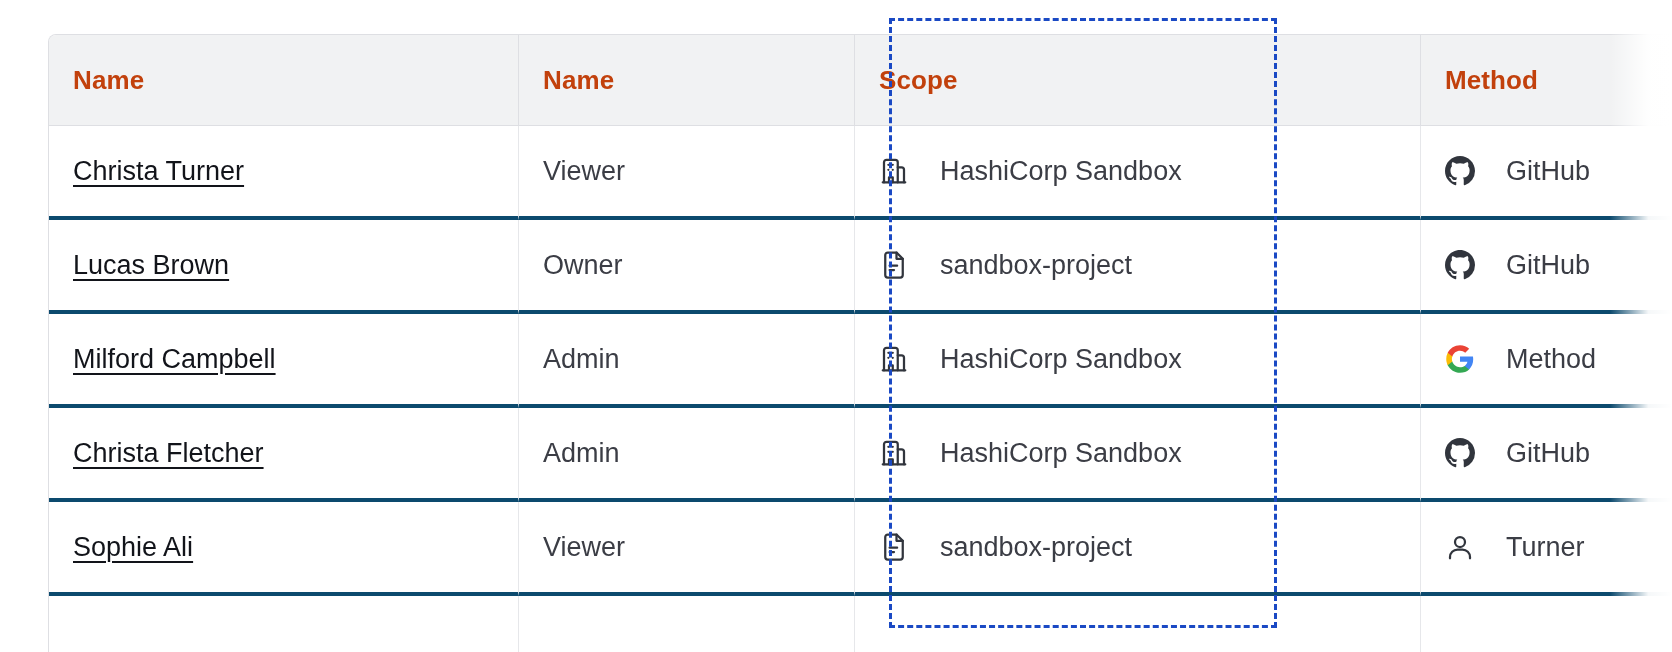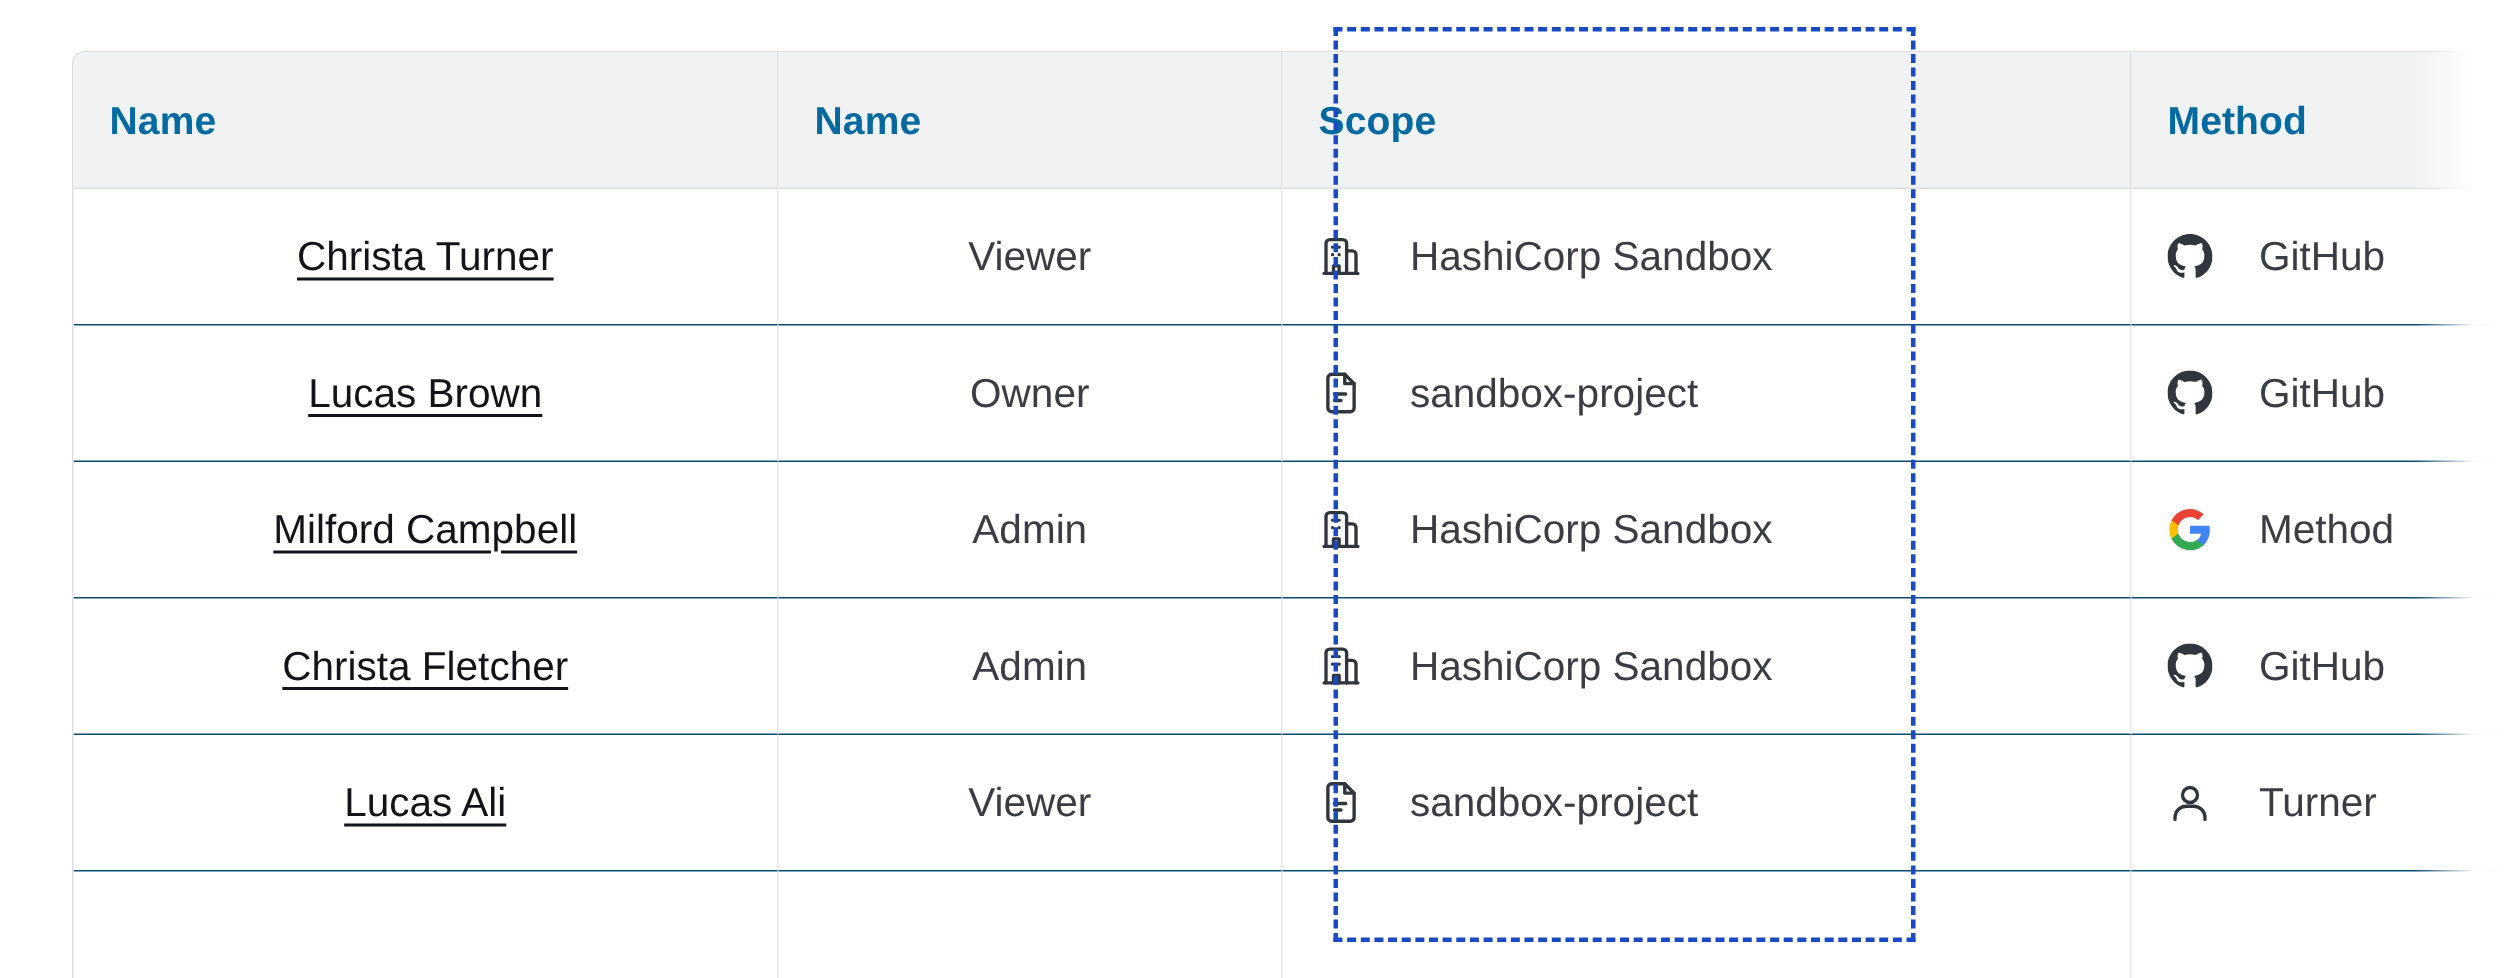--- a/index.html
+++ b/index.html
@@ -47,41 +47,40 @@
   col.c-name   { width: 470px; }
   col.c-role   { width: 336px; }
   col.c-scope  { width: 566px; }
   col.c-method { width: 388px; }
 
   .data-table thead th {
     background: #f1f2f3;
     text-align: left;
     font-size: 26px;
     font-weight: bold;
-    color: #0369a1;
+    color: #c2410c;
     padding: 0 24px;
     height: 90px;
     vertical-align: middle;
     border-bottom: 1px solid #dedfe3;
     border-right: 1px solid #dedfe3;
     letter-spacing: 0.1px;
     white-space: nowrap;
   }
   .data-table thead th:last-child { border-right: none; }
 
   .data-table tbody td {
     height: 90px;
     padding: 0 24px;
     vertical-align: middle;
     font-size: 27px;
     color: #3b3d45;
-    border-bottom: 1px solid #0c4a6e;
+    border-bottom: 4px solid #0c4a6e;
     border-right: 1px solid #e6e7ea;
     white-space: nowrap;
-    text-align: center;
   }
   .data-table tbody td:last-child { border-right: none; }
 
   .name-link {
     color: #12141a;
     text-decoration: underline;
     text-underline-offset: 5px;
     text-decoration-thickness: 2px;
     font-size: 27px;
     cursor: pointer;
@@ -263,21 +262,21 @@
                   <path d="M8 0C3.58 0 0 3.58 0 8c0 3.54 2.29 6.53 5.47 7.59.4.07.55-.17.55-.38 0-.19-.01-.82-.01-1.49-2.01.37-2.53-.49-2.69-.94-.09-.23-.48-.94-.82-1.13-.28-.15-.68-.52-.01-.53.63-.01 1.08.58 1.23.82.72 1.21 1.87.87 2.33.66.07-.52.28-.87.51-1.07-1.78-.2-3.64-.89-3.64-3.95 0-.87.31-1.59.82-2.15-.08-.2-.36-1.02.08-2.12 0 0 .67-.21 2.2.82.64-.18 1.32-.27 2-.27.68 0 1.36.09 2 .27 1.53-1.04 2.2-.82 2.2-.82.44 1.1.16 1.92.08 2.12.51.56.82 1.27.82 2.15 0 3.07-1.87 3.75-3.65 3.95.29.25.54.73.54 1.48 0 1.07-.01 1.93-.01 2.2 0 .21.15.46.55.38A8.01 8.01 0 0 0 16 8c0-4.42-3.58-8-8-8z"></path>
                 </svg>
               </span>
               <span class="label">GitHub</span>
             </span>
           </td>
         </tr>
 
         <tr>
           <td>
-            <span class="name-link">Lucas Ali</span>
+            <span class="name-link">Sophie Ali</span>
           </td>
           <td>Viewer</td>
           <td>
             <span class="cell-inline">
               <span class="icon">
                 <svg width="30" height="30" viewBox="0 0 24 24" fill="none" stroke="#31353D" stroke-width="1.8" stroke-linecap="round" stroke-linejoin="round">
                   <path d="M14 2H7a2 2 0 0 0-2 2v16a2 2 0 0 0 2 2h10a2 2 0 0 0 2-2V7l-5-5z"></path>
                   <path d="M14 2v5h5"></path>
                   <path d="M8.5 12.5h6M8.5 16h3.5"></path>
                 </svg>

